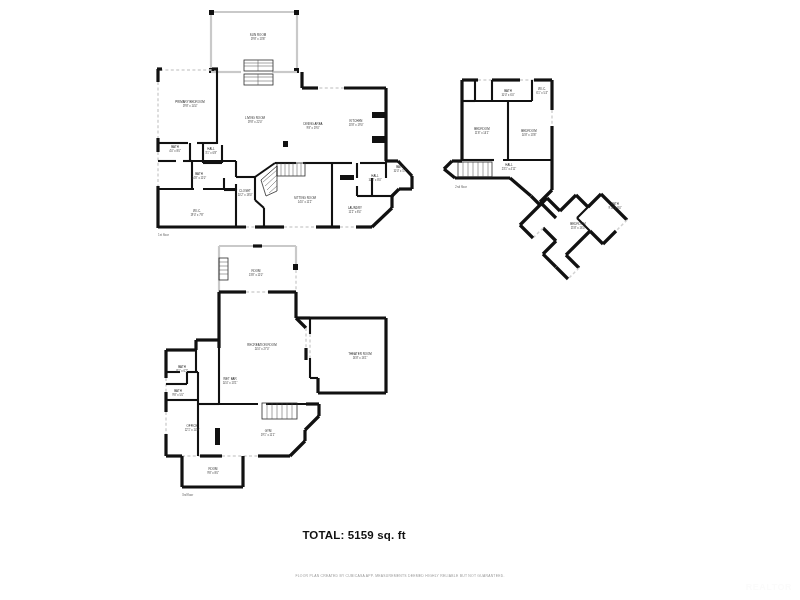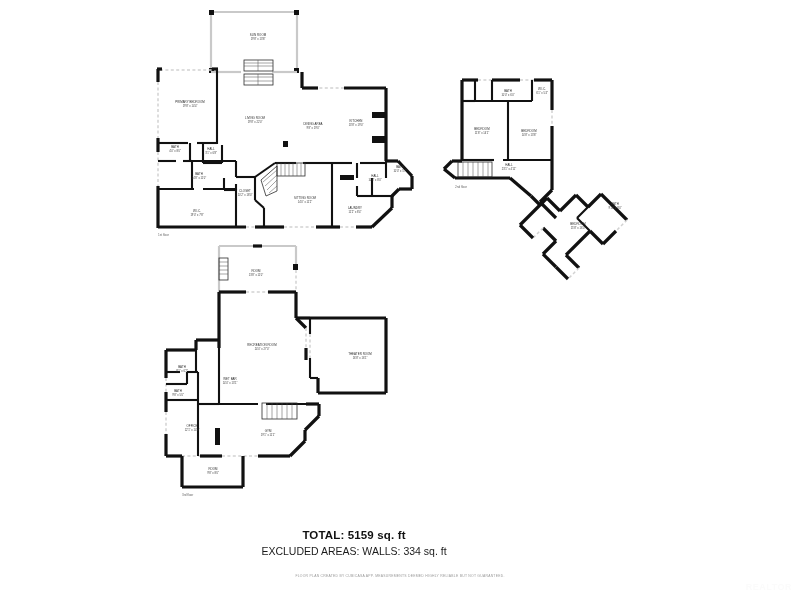--- a/index.html
+++ b/index.html
@@ -534,18 +534,17 @@
           <text class="rm-name" x="213" y="470">ROOM</text>
           <text class="rm-dim" x="213" y="474">9'8" x 8'0"</text>
         </g>
       </g>
     <text class="floor-tag" x="182" y="496">3rd floor</text>
   </g>
 </svg>
 
 <div class="summary">
   <div class="summary-total">TOTAL: 5159 sq. ft</div>
-  <div class="summary-excluded">EXCLUDED AREAS: WALLS: 334 sq. ft</div>
 </div>
 
 <div class="disclaimer">FLOOR PLAN CREATED BY CUBICASA APP. MEASUREMENTS DEEMED HIGHLY RELIABLE BUT NOT GUARANTEED.</div>
 
 <div class="watermark">REALTOR</div>
 
 </body></html>

